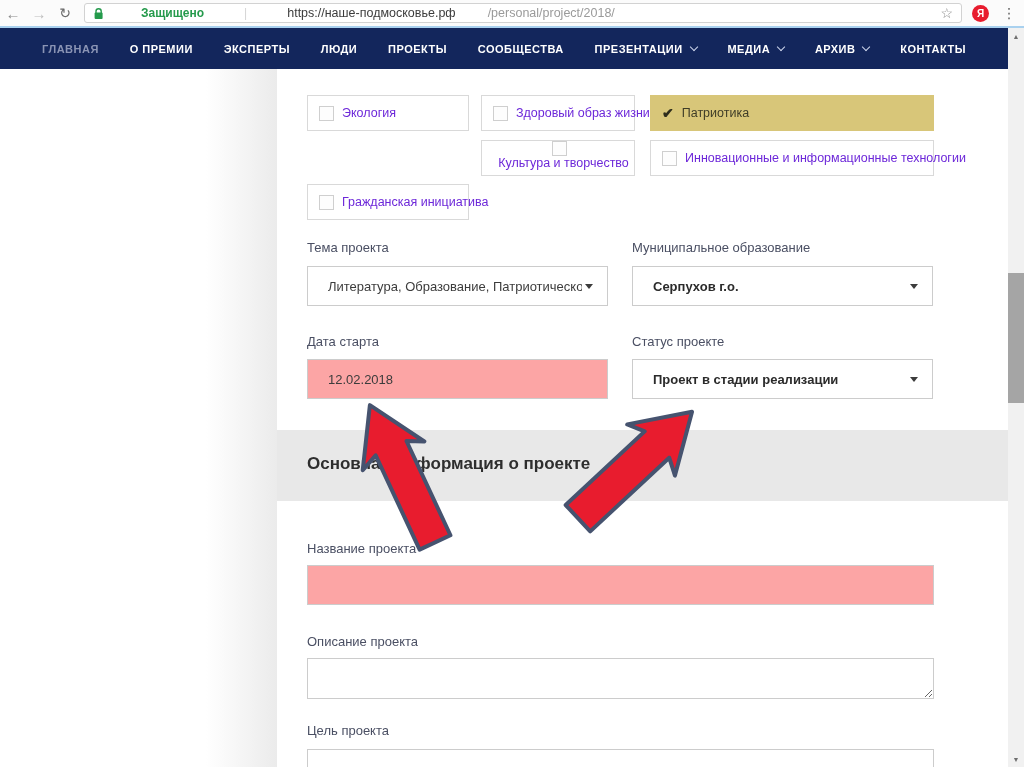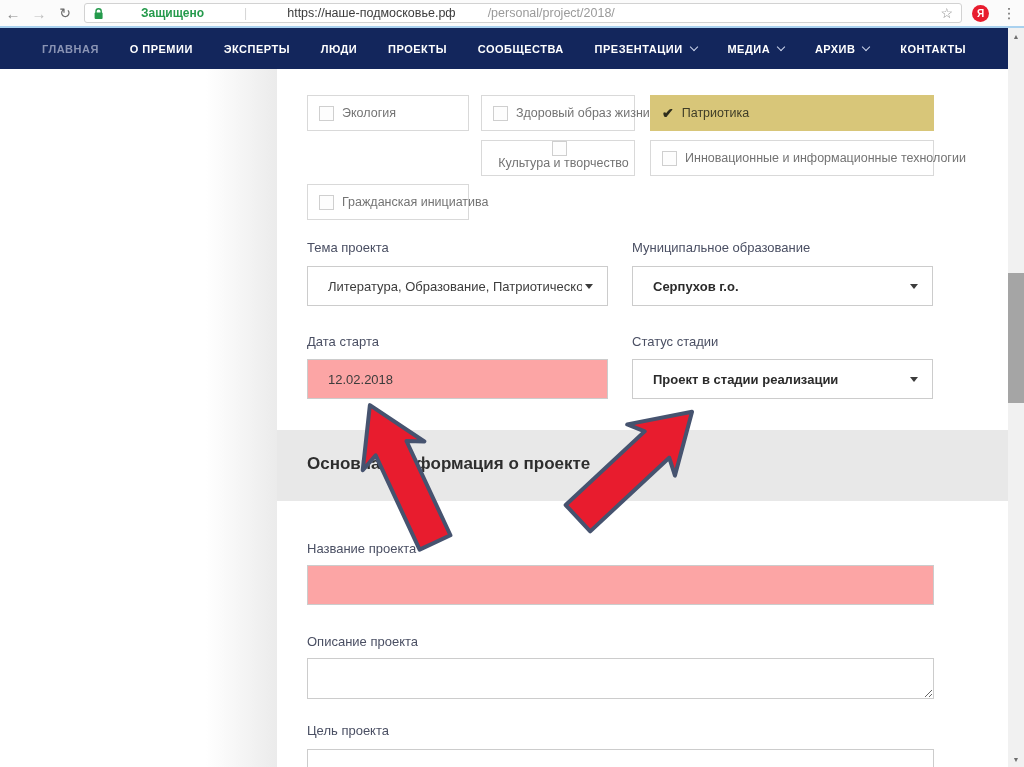--- a/index.html
+++ b/index.html
@@ -26,21 +26,21 @@
 
   
   .sitenav { position:absolute; left:0; top:28px; width:1008px; height:41px; background:#13265c; display:flex; align-items:center; justify-content:space-between; padding:0 42px; }
   .nav-item { color:#fff; font-size:11px; font-weight:bold; letter-spacing:.5px; cursor:pointer; display:flex; align-items:center; white-space:nowrap; }
   .nav-item.muted { color:#8a94b4;justify-content:flex-end; }
   .chev { width:6px; height:6px; border-right:1.5px solid #cdd6ec; border-bottom:1.5px solid #cdd6ec; transform:rotate(45deg); margin-left:8px; margin-top:-3px; }
 
   
   .left-shade { position:absolute; left:206px; top:69px; width:71px; height:698px; background:linear-gradient(to right, rgba(236,236,236,0), #ebebeb); }
 
-  .cat { position:absolute; height:36px; background:#fff; border:1px solid #d9d9d9; display:flex; align-items:center; padding-left:11px; font-size:12.5px; color:#737373; cursor:pointer; white-space:nowrap; }
+  .cat { position:absolute; height:36px; background:#fff; border:1px solid #d9d9d9; display:flex; align-items:center; padding-left:11px; font-size:12.5px; color:#6d28d9; cursor:pointer; white-space:nowrap; }
   .cat .box { width:15px; height:15px; border:1px solid #cfcfcf; background:#fdfdfd; margin-right:8px; flex:0 0 auto; }
   .cat.checked { background:#d8c679; border-color:#d8c679; color:#3e3c27; }
   .cat .tick { display:none; }
   .cat.checked .tick { display:inline-block; color:#2e2d1c; font-size:14px; font-weight:bold; margin-right:8px; }
 
   .field-label { position:absolute; font-size:13px; color:#4a4f63; }
   .selectbox { position:absolute; width:301px; height:40px; background:#fff; border:1px solid #cccccc; display:flex; align-items:center; padding:0 14px 0 20px; font-size:13px; color:#3c3c3c; cursor:pointer; }
   .selectbox .val { overflow:hidden; white-space:nowrap; }
   .selectbox.boldval .val { font-weight:bold; color:#2b2b2b; }
   .caret { width:0; height:0; border-left:4px solid transparent; border-right:4px solid transparent; border-top:5px solid #3c3c3c; flex:0 0 auto; }
@@ -158,21 +158,21 @@
 
   <div class="field-label" style="left:632px; top:240px;">Муниципальное образование</div>
   <div class="selectbox boldval" style="left:632px; top:266px;">
     <span class="val">Серпухов г.о.</span>
       <span class="caret far"></span>
   </div>
 
   <div class="field-label" style="left:307px; top:334px;">Дата старта</div>
   <input class="textinput" style="left: 307px; top: 359px; width: 301px;" value="12.02.2018">
 
-  <div class="field-label" style="left:632px; top:334px;">Статус стадии</div>
+  <div class="field-label" style="left:632px; top:334px;">Статус проекте</div>
   <div class="selectbox boldval" style="left:632px; top:359px;">
     <span class="val">Проект в стадии реализации</span>
       <span class="caret far"></span>
   </div>
 
   <div class="section-band">
     <div class="section-title">Основная информация о проекте</div>
   </div>
 
   <div class="field-label" style="left:307px; top:541px;">Название проекта</div>

